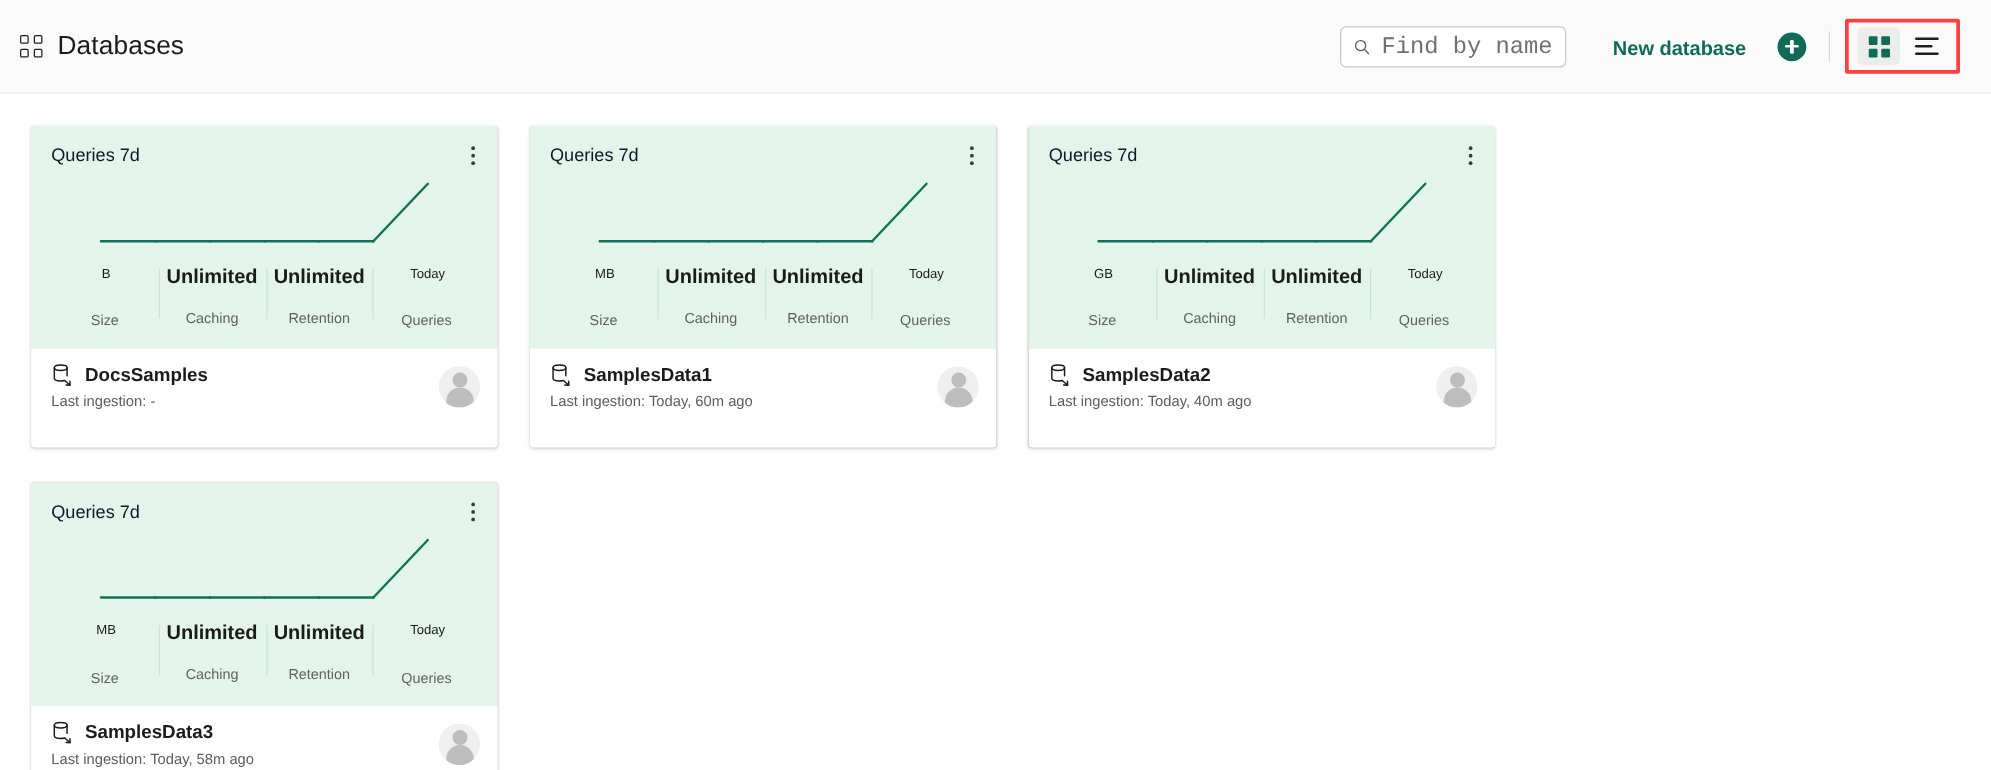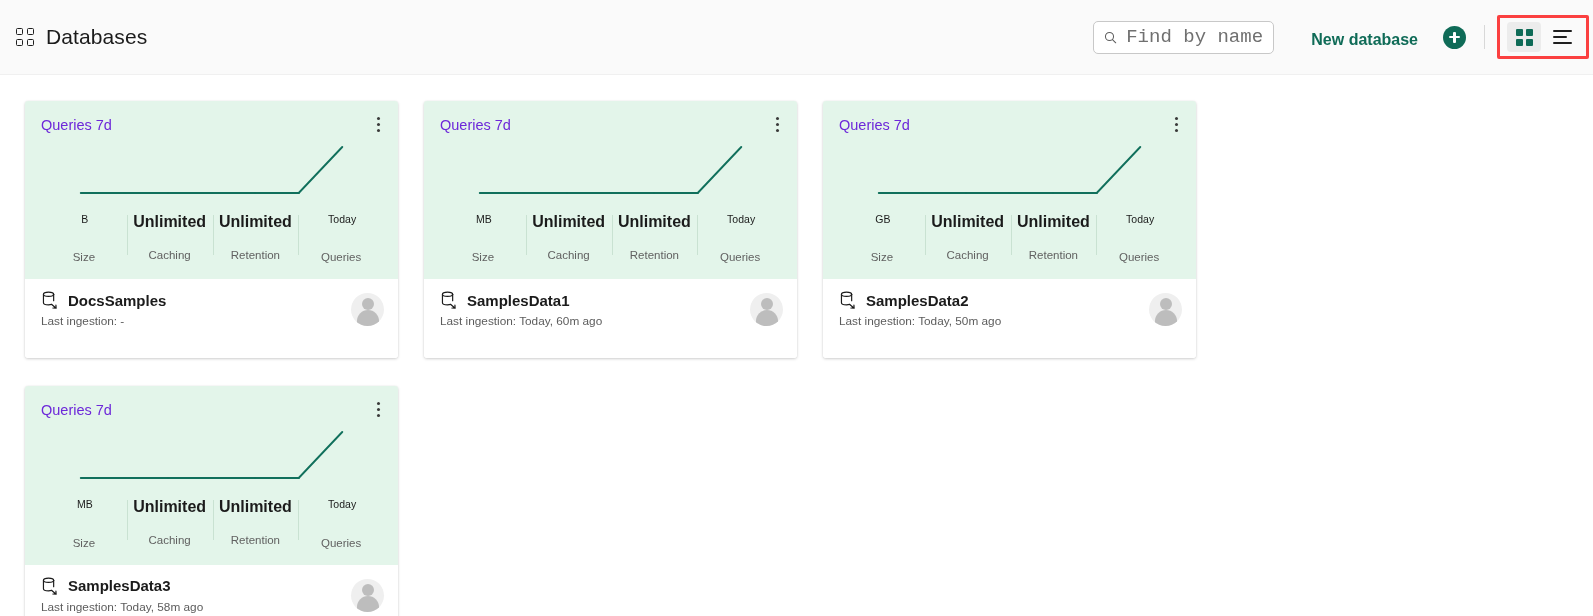--- a/index.html
+++ b/index.html
@@ -12,21 +12,21 @@
     overflow: hidden;
   }
 
   
   .header {
     position: relative;
     height: 75px;
     background: #fafafa;
     display: flex;
     align-items: center;
-    padding: 0 4px 0 16px;
+    padding: 0 25px 0 16px;
     border-bottom: 1px solid #f0f0f0;
   }
   .header-left {
     display: flex;
     align-items: center;
     gap: 12px;
   }
   .grid-glyph {
     width: 18px; height: 18px;
     display: grid;
@@ -172,21 +172,21 @@
   }
 
   .card-top {
     background: #e3f5ea;
     padding: 16px 14px 0 16px;
     position: relative;
   }
 
   .card-title {
     font-size: 14.5px;
-    color: #6d28d9;
+    color: #0f172a;
   }
 
   .kebab {
     position: absolute;
     top: 13px;
     right: 12px;
     width: 16px;
     height: 20px;
     display: flex;
     flex-direction: column;
@@ -493,21 +493,21 @@
       <div class="foot-text">
         <div class="db-row">
           <svg width="17" height="18" viewBox="0 0 18 19">
             <ellipse cx="8" cy="3.4" rx="5.4" ry="2.3" fill="none" stroke="#1b1b1b" stroke-width="1.25"></ellipse>
             <path d="M2.6 3.4 V12.3 C2.6 13.6 5 14.6 8 14.6 C9.2 14.6 10.3 14.45 11.2 14.2" fill="none" stroke="#1b1b1b" stroke-width="1.25" stroke-linecap="round"></path>
             <path d="M13.4 3.4 V10.2" fill="none" stroke="#1b1b1b" stroke-width="1.25" stroke-linecap="round"></path>
             <path d="M11.4 14.2 L16 18.2 M16 18.2 L12.6 18 M16 18.2 L15.8 14.8" fill="none" stroke="#1b1b1b" stroke-width="1.25" stroke-linecap="round" stroke-linejoin="round"></path>
           </svg>
           <span class="db-name">SamplesData2</span>
         </div>
-        <div class="ingestion">Last ingestion: Today, 50m ago</div>
+        <div class="ingestion">Last ingestion: Today, 40m ago</div>
       </div>
       <div class="avatar"></div>
     </div>
     </div>
     <div class="card">
     <div class="card-top">
       <div class="card-title">Queries 7d</div>
       <div class="kebab">
           <i></i>
           <i></i>

